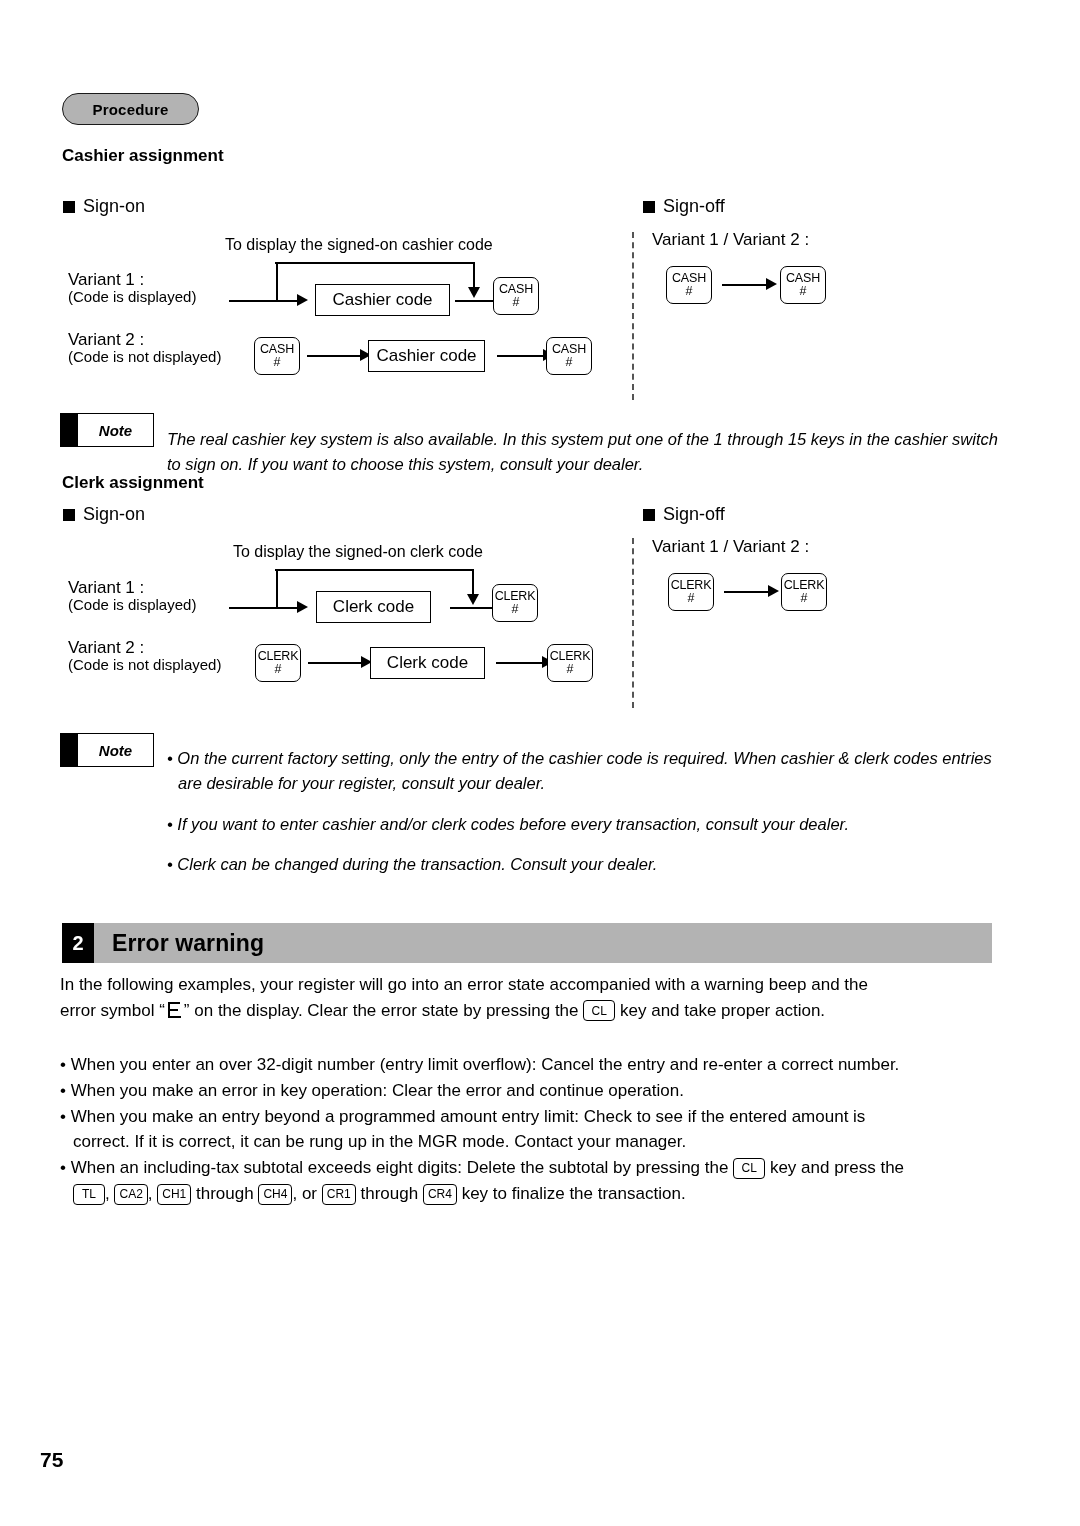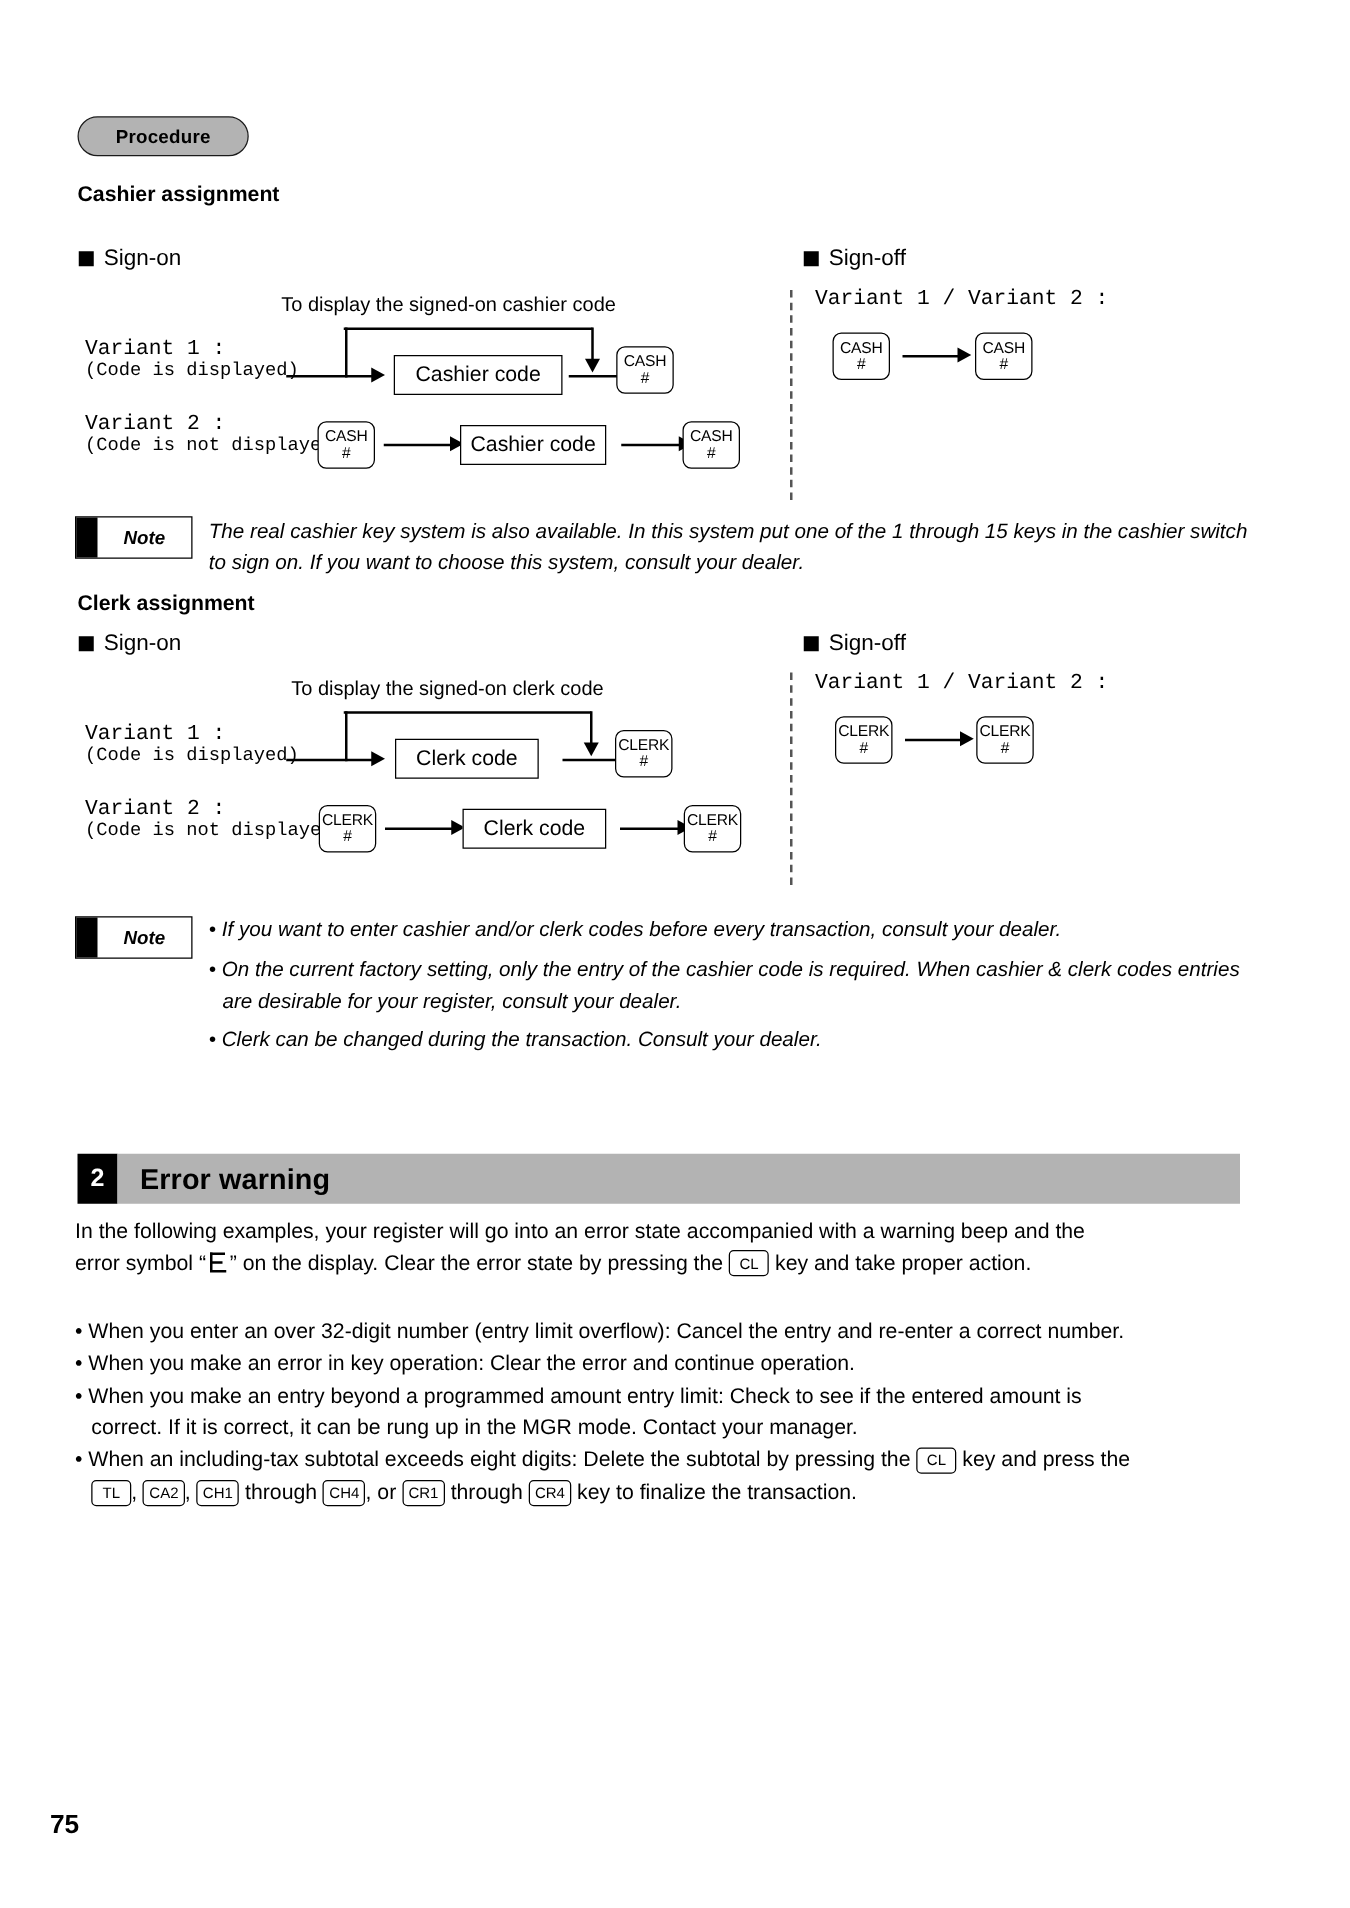--- a/index.html
+++ b/index.html
@@ -29,21 +29,21 @@
   .sq-head{position:absolute;font-size:18px;display:flex;align-items:center;gap:8px;}
   .sq-head .sq{width:12px;height:12px;background:#000;display:inline-block;}
 
   .dash-divider{
     position:absolute;
     border-left:2px dashed #555;
     width:0;
   }
 
   
-  .variant-label{position:absolute;font-size:17px;line-height:1.12;font-family:Liberation Mono, monospace;}
+  .variant-label{position:absolute;font-size:17px;line-height:1.12;}
   .variant-label .sm{font-size:15px;}
 
   .cap-text{position:absolute;font-size:16px;white-space:nowrap;}
 
   .codebox{
     position:absolute;
     border:1.6px solid #000;
     background:#fff;
     display:flex;align-items:center;justify-content:center;
     font-size:17px;
@@ -81,21 +81,21 @@
   }
   .note-badge .tab{width:17px;height:100%;background:#000;flex:none;}
   .note-badge .lbl{
     flex:1;text-align:center;font-size:15px;font-style:italic;font-weight:bold;
   }
   .note-text{
     position:absolute;
     font-size:16.5px;font-style:italic;
     line-height:1.5;
   }
-  .note-text p{margin:2px 0 7px 0;}
+  .note-text p{margin:16px 0 7px 0;}
   .note-text p.b{text-indent:-11px;padding-left:11px;}
 
   
   .sec-wrap{position:absolute;display:flex;align-items:stretch;}
   .sec-num{
     width:32px;background:#000;color:#fff;
     display:flex;align-items:center;justify-content:center;
     font-size:20px;font-weight:bold;
   }
   .sec-bar{
@@ -299,22 +299,22 @@
   <div class="keycap" style="left:781px;top:573px;">
     <span class="k1">CLERK</span>
     <span class="k2">#</span>
   </div>
 
   <div class="note-badge" style="left:60px;top:733px;">
     <span class="tab"></span>
     <span class="lbl">Note</span>
   </div>
   <div class="note-text" style="left:167px;top:730px;width:840px;">
+    <p class="b">• On the current factory setting, only the entry of the cashier code is required. When cashier &amp; clerk codes entries are desirable for your register, consult your dealer.</p>
     <p class="b">• If you want to enter cashier and/or clerk codes before every transaction, consult your dealer.</p>
-    <p class="b">• On the current factory setting, only the entry of the cashier code is required. When cashier &amp; clerk codes entries are desirable for your register, consult your dealer.</p>
     <p class="b">• Clerk can be changed during the transaction. Consult your dealer.</p>
   </div>
 
   <div class="sec-wrap" style="left:62px;top:923px;width:930px;height:40px;">
     <div class="sec-num">2</div>
     <div class="sec-bar" style="flex:1;">Error warning</div>
   </div>
 
   <div class="body-text" style="left:60px;top:972px;width:960px;">
     <span class="ln">In the following examples, your register will go into an error state accompanied with a warning beep and the</span>

